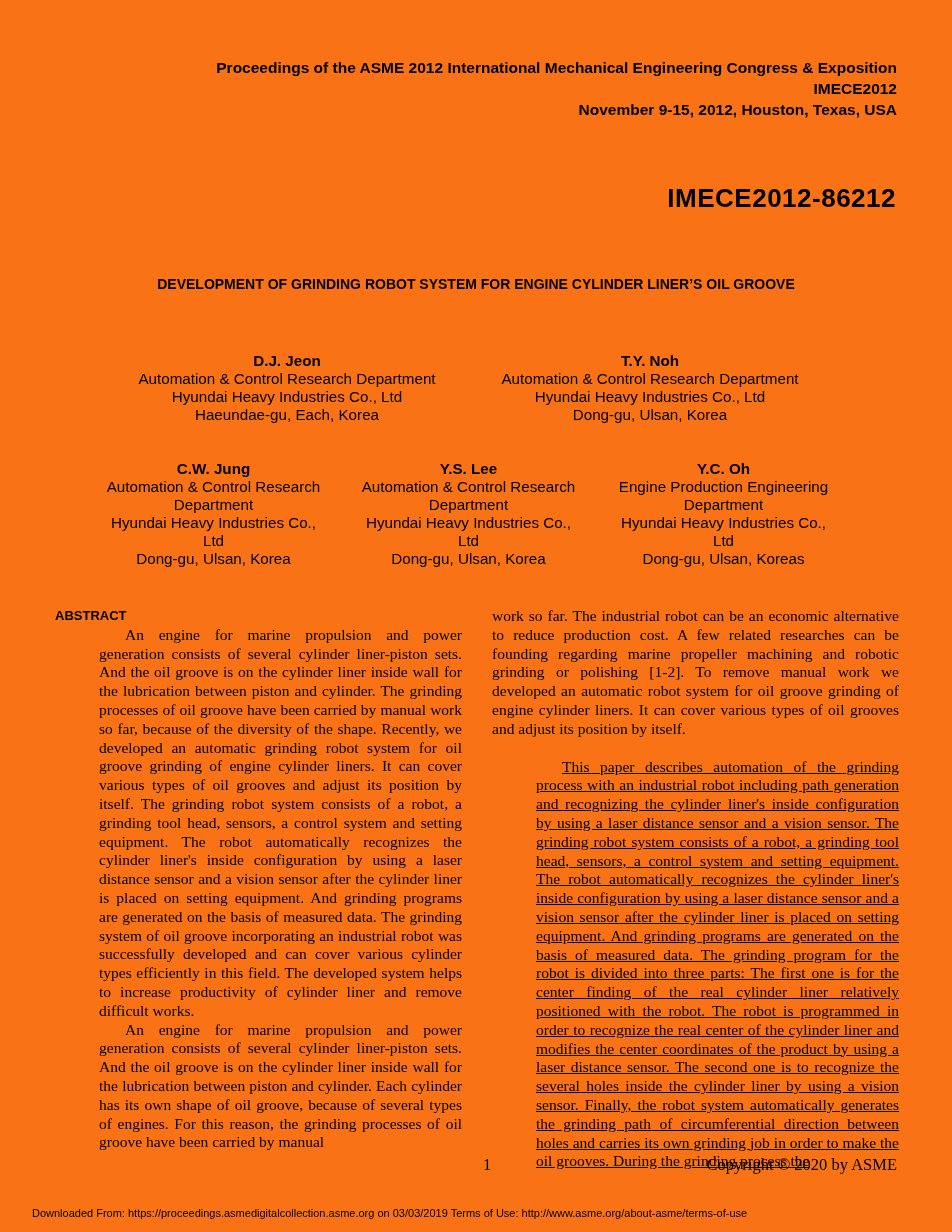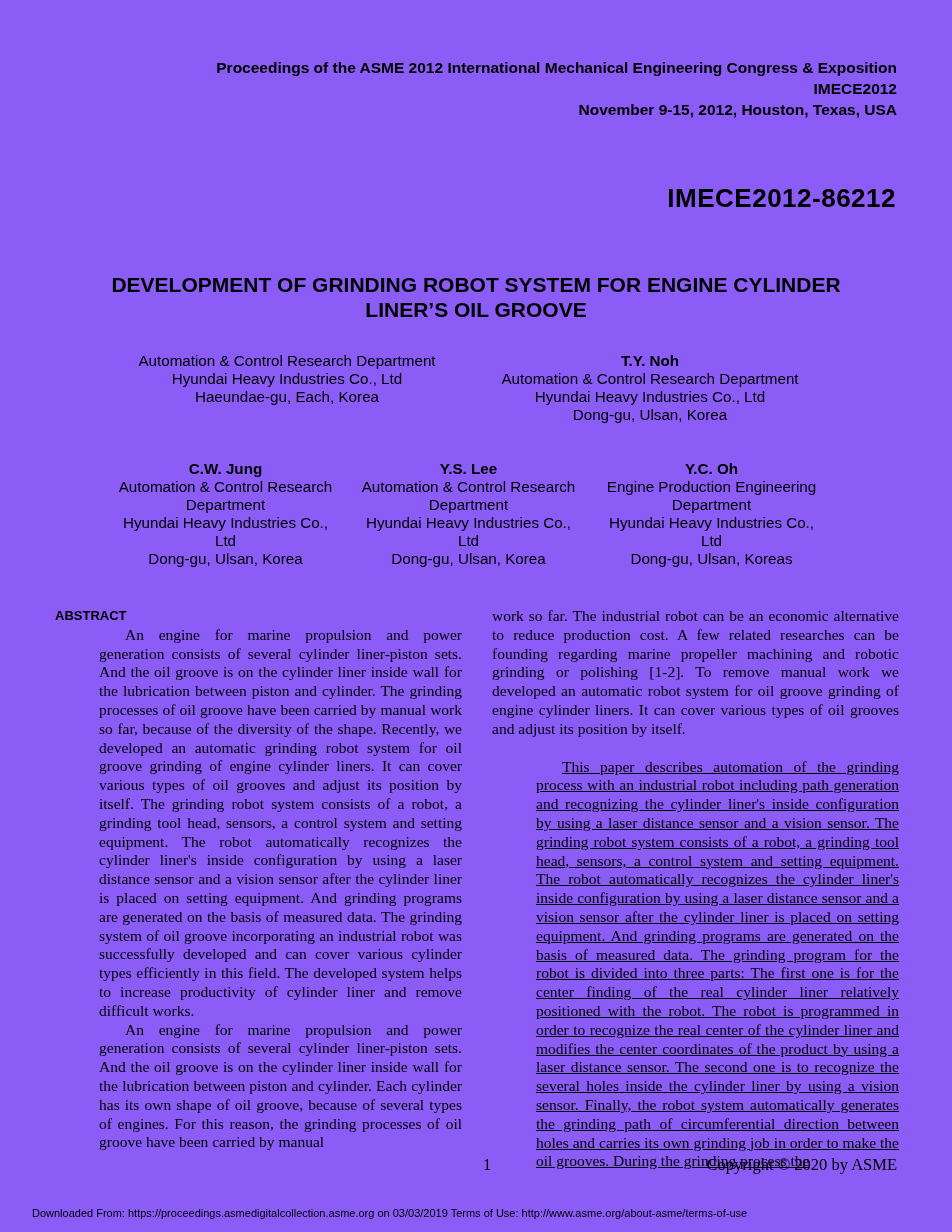--- a/index.html
+++ b/index.html
@@ -1,21 +1,21 @@
 <!DOCTYPE html>
 <html><head>
 <meta charset="utf-8">
 <style>
   * { margin: 0; padding: 0; box-sizing: border-box; }
   html, body { background: #888; }
   .page {
     position: relative;
     width: 952px;
     height: 1232px;
-    background: #8b5cf6;
+    background: #f97316;
     color: #000000;
     margin: 0 auto;
     overflow: hidden;
     font-family: "Liberation Serif", serif;
   }
   
   .proc-header {
     position: absolute;
     top: 57px;
     right: 55px;
@@ -40,33 +40,33 @@
     top: 272px;
     left: 0;
     width: 100%;
     text-align: center;
   }
   .paper-title span {
     display: inline-block;
     max-width: 790px;
     font-family: "Liberation Sans", sans-serif;
     font-weight: bold;
-    font-size: 21px;
+    font-size: 14px;
     line-height: 25px;
   }
   
   .authors-row {
     position: absolute;
     left: 47px;
     width: 843px;
     display: flex;
     justify-content: center;
   }
   .authors-row-1 { top: 352px; gap: 53px; }
-  .authors-row-2 { top: 460px; gap: 21px; }
+  .authors-row-2 { top: 460px; gap: 33px; }
   .author-block {
     text-align: center;
     font-family: "Liberation Sans", sans-serif;
     font-size: 15.2px;
     line-height: 18px;
   }
   .authors-row-1 .author-block { width: 310px; }
   .authors-row-2 .author-block { width: 222px; }
   .author-name { font-weight: bold; }
   
@@ -133,20 +133,21 @@
   </div>
 
   <div class="paper-number">IMECE2012-86212</div>
 
   <div class="paper-title">
     <span>DEVELOPMENT OF GRINDING ROBOT SYSTEM FOR ENGINE CYLINDER LINER’S OIL GROOVE</span>
   </div>
 
   <div class="authors-row authors-row-1">
     <div class="author-block">
+      <div class="author-name">D.J. Jeon</div>
       <div>Automation &amp; Control Research Department</div>
       <div>Hyundai Heavy Industries Co., Ltd</div>
       <div>Haeundae-gu, Each, Korea</div>
     </div>
     <div class="author-block">
       <div class="author-name">T.Y. Noh</div>
       <div>Automation &amp; Control Research Department</div>
       <div>Hyundai Heavy Industries Co., Ltd</div>
       <div>Dong-gu, Ulsan, Korea</div>
     </div>

